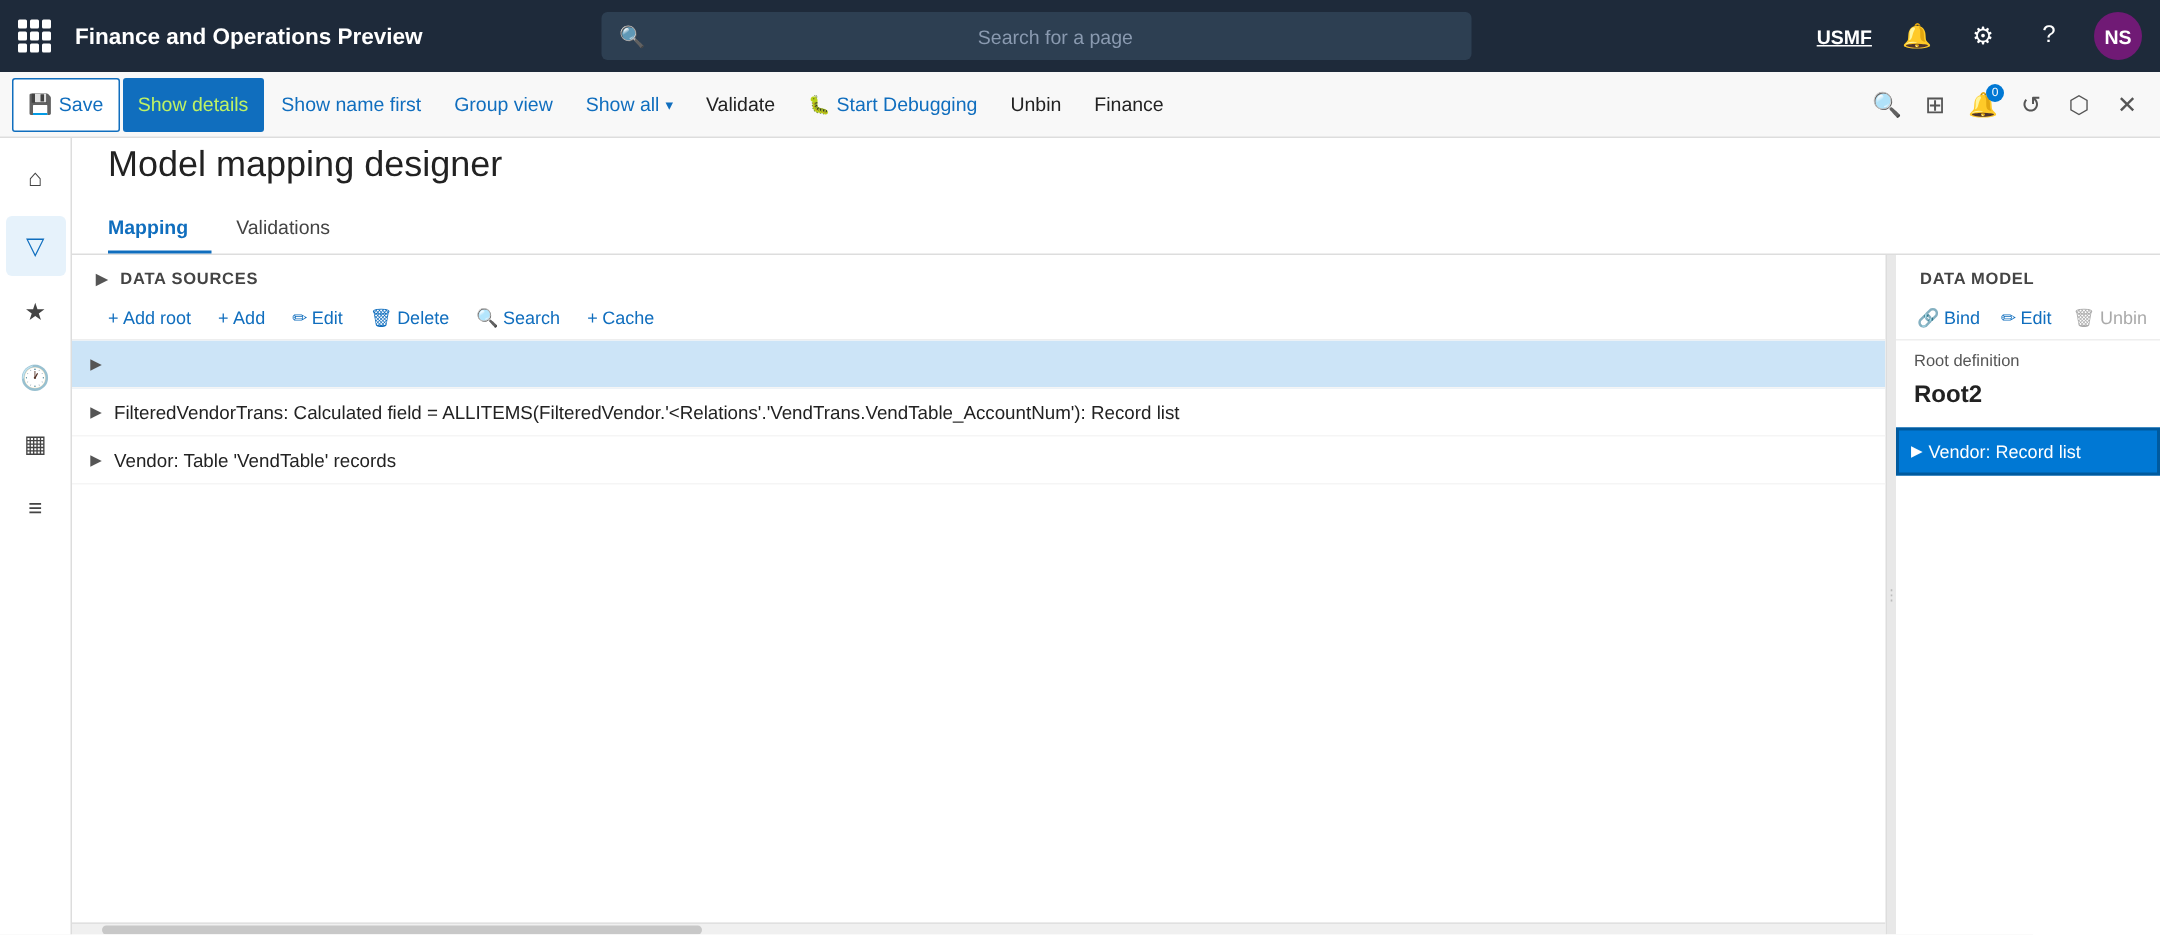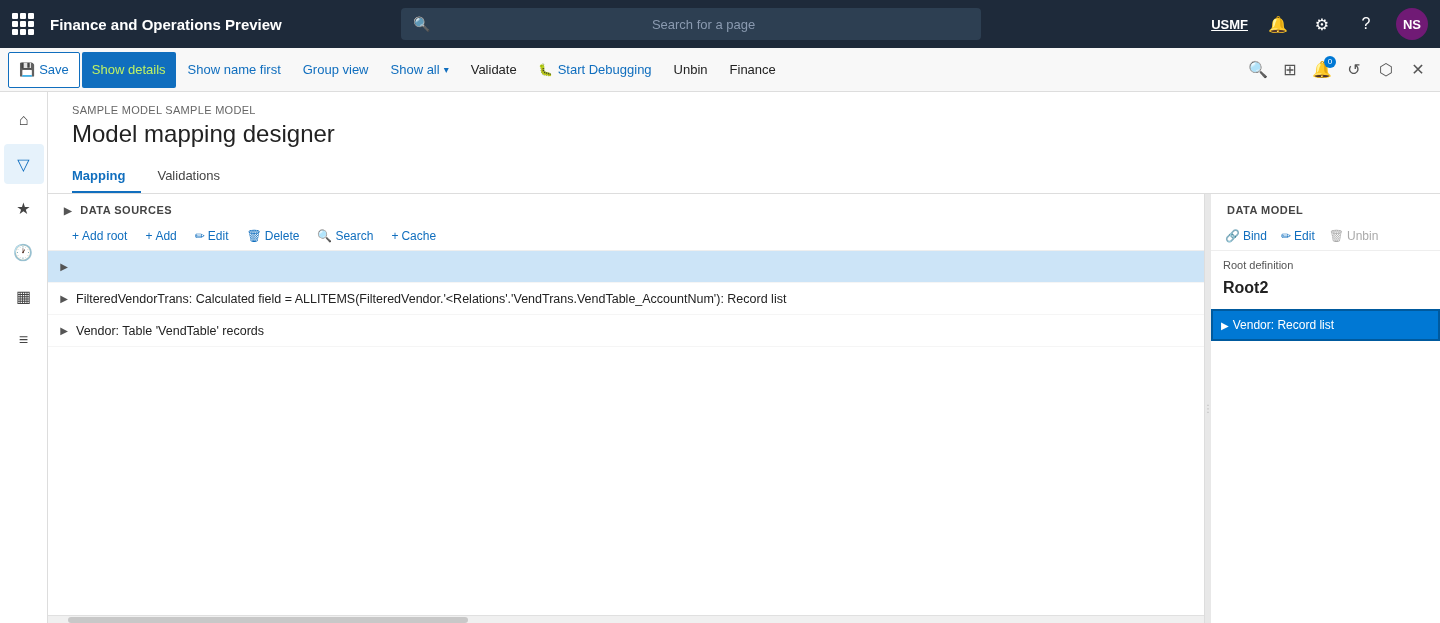--- a/index.html
+++ b/index.html
@@ -257,21 +257,21 @@
       width: 16px; height: 16px;
       display: flex; align-items: center; justify-content: center;
       margin-right: 4px;
       font-size: 10px;
       color: #555;
       cursor: pointer;
     }
 
     
     .dm-right {
-      width: 229px;
+      width: 176px;
       display: flex;
       flex-direction: column;
       background: white;
     }
     .dm-header {
       font-size: 11px;
       font-weight: 700;
       color: #444;
       letter-spacing: 0.5px;
       padding: 10px 16px 6px;
@@ -429,21 +429,20 @@
   <div class="sidebar">
     <div class="sidebar-icon" title="Home">⌂</div>
     <div class="sidebar-icon active" title="Filter">▽</div>
     <div class="sidebar-icon" title="Favorites">★</div>
     <div class="sidebar-icon" title="Recent">🕐</div>
     <div class="sidebar-icon" title="Workspaces">▦</div>
     <div class="sidebar-icon" title="Modules">≡</div>
   </div>
 
   <div class="content-area">
-    <div class="breadcrumb">SAMPLE MODEL SAMPLE MODEL</div>
     <h1 class="page-title">Model mapping designer</h1>
 
     <div class="tabs">
       <div class="tab active">Mapping</div>
       <div class="tab">Validations</div>
     </div>
 
     <div class="data-sources-panel">
 
       <div class="ds-left">

